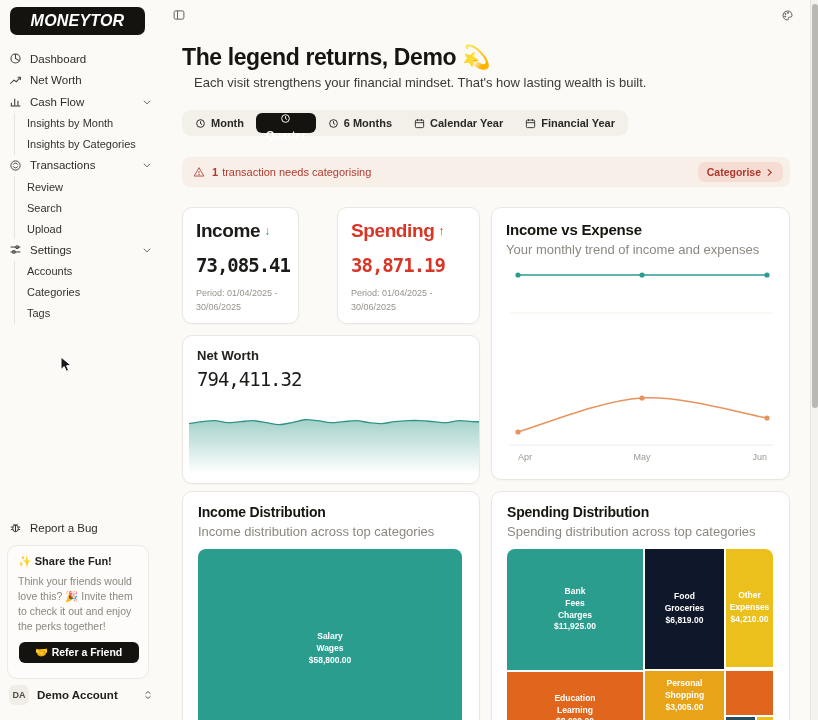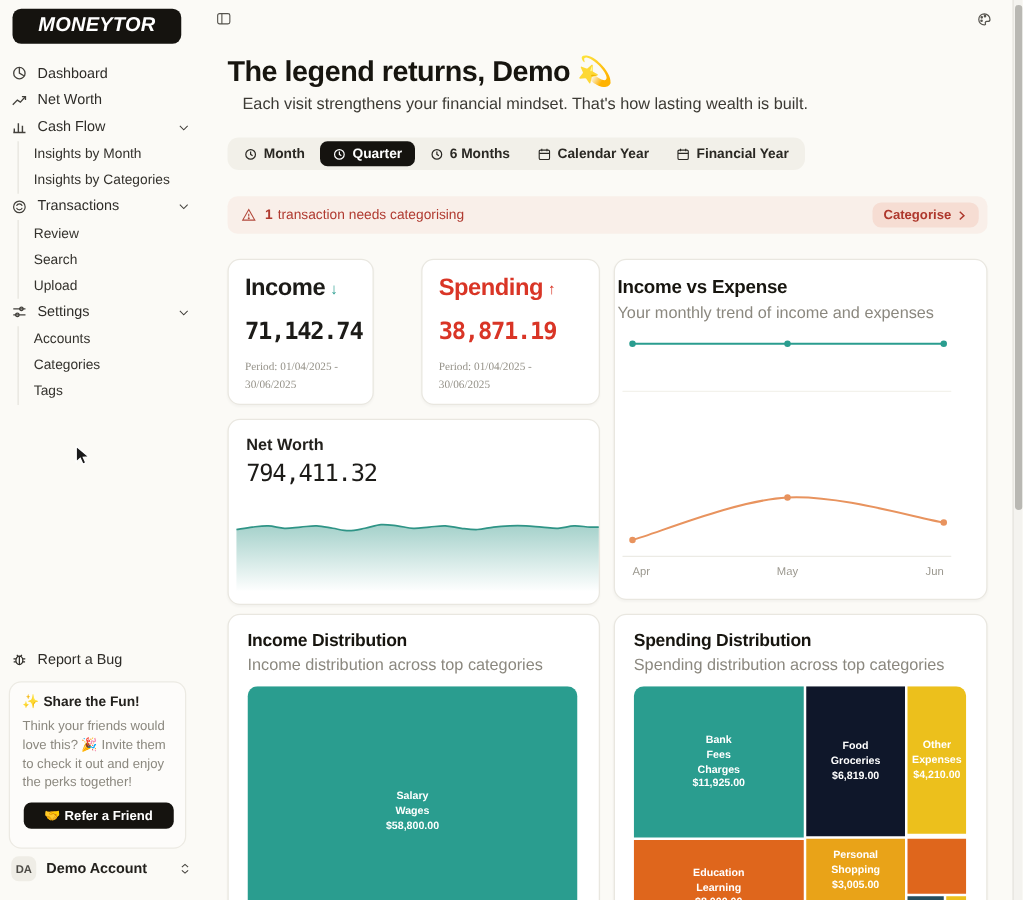--- a/index.html
+++ b/index.html
@@ -58,52 +58,52 @@
   .theme-btn { position:absolute; right:16px; top:9px; cursor:pointer; }
   .page-title { position:absolute; left:20px; top:44px; font-size:23px; font-weight:800;
     letter-spacing:-.4px; color:#17150f; }
   .page-subtitle { position:absolute; left:32px; top:75px; font-size:13px; color:#3c3a34; }
 
   .tabs { position:absolute; left:20px; top:110px; display:inline-flex; gap:2px;
     background:#f2f0e9; border-radius:9px; padding:3px; }
   .tab { display:flex; align-items:center; gap:5px; padding:0 10px; height:20px;
     border-radius:6px; font-size:11px; font-weight:bold; color:#2a2823; cursor:pointer; }
   .tab .ic { width:11px; height:11px; stroke:#2a2823; }
-  .tab.selected { background:#15130f; color:#fff; }
+  .tab.selected { background:#15130f; color:#fff;flex-direction:column; }
   .tab.selected .ic { stroke:#fff; }
 
   .alert { position:absolute; left:20px; top:157px; width:608px; height:30px;
     background:#f9efe9; border-radius:8px; display:flex; align-items:center;
     padding:0 7px 0 11px; }
   .alert .ic { stroke:#b3493c; width:12px; height:12px; }
   .alert-text { margin-left:7px; font-size:11px; color:#b03a30; }
   .alert-count { font-weight:bold; margin-right:4px; }
   .categorise-btn { margin-left:auto; display:flex; align-items:center; gap:4px;
     background:#f6ddd3; border:none; border-radius:7px; height:20px; padding:0 9px;
     font-family:inherit; font-size:10.5px; font-weight:bold; color:#ae372c; cursor:pointer; }
   .categorise-btn .ic { width:9px; height:9px; stroke:#ae372c; }
 
   .card { position:absolute; background:#fff; border:1px solid #e9e7e0; border-radius:10px;
     box-shadow:0 1px 2px rgba(40,38,30,.03); }
   .card-sm { padding:12px 13px; }
   .card-income   { left:20px;  top:207px; width:117px; height:117px; }
   .card-spending { left:175px; top:207px; width:143px; height:117px; }
-  .card-ive      { left:329px; top:207px; width:299px; height:273px; padding:13px 2px; }
+  .card-ive      { left:329px; top:207px; width:299px; height:273px; padding:13px 14px; }
   .card-networth { left:20px;  top:335px; width:298px; height:149px; padding:12px 14px; overflow:hidden; }
   .card-incdist  { left:20px;  top:491px; width:298px; height:262px; padding:12px 15px; }
   .card-spenddist{ left:329px; top:491px; width:299px; height:262px; padding:12px 15px; }
 
   .stat-title { font-size:19px; font-weight:800; letter-spacing:-.4px; display:flex; align-items:center; gap:4px; }
   .stat-title .arrow { font-size:12px; font-weight:bold; }
   .stat-title.red, .stat-value.red { color:#d93526; }
   .stat-title .arrow.teal { color:#2a9d8f; }
   .stat-title .arrow.red { color:#d93526; }
   .stat-value { font-family:"DejaVu Sans Mono", monospace; font-weight:bold;
     font-size:19px; letter-spacing:-1px; margin-top:12px; }
-  .stat-period { font-size:9px; color:#96938a; margin-top:11px; line-height:1.55;font-family:Liberation Serif, serif; }
+  .stat-period { font-size:9px; color:#96938a; margin-top:11px; line-height:1.55; }
 
   .chart-title { font-size:15px; font-weight:800; letter-spacing:-.2px; color:#17150f; }
   .chart-sub { font-size:13px; color:#8b887f; margin-top:4px; }
   .ive-chart { margin-top:10px; width:271px; }
 
   .nw-title { font-size:13px; font-weight:bold; color:#23211d; }
   .nw-value { font-family:"DejaVu Sans Mono", monospace; font-weight:normal; font-size:19px;
     letter-spacing:-1px; margin-top:5px; }
   .nw-chart { position:absolute; left:6px; right:6px; bottom:5px; }
 
@@ -301,21 +301,21 @@
           <path d="M5 2.5 11 8 5 13.5"></path>
         </svg>
     </button>
   </div>
 
   <div class="card card-sm card-income">
     <div class="stat-title">
       <span>Income</span>
       <span class="arrow teal">↓</span>
     </div>
-    <div class="stat-value">71,142.74</div>
+    <div class="stat-value">73,085.41</div>
     <div class="stat-period">Period: 01/04/2025 - 30/06/2025</div>
   </div>
 
   <div class="card card-sm card-spending">
     <div class="stat-title red">
       <span>Spending</span>
       <span class="arrow red">↑</span>
     </div>
     <div class="stat-value red">38,871.19</div>
     <div class="stat-period">Period: 01/04/2025 - 30/06/2025</div>

